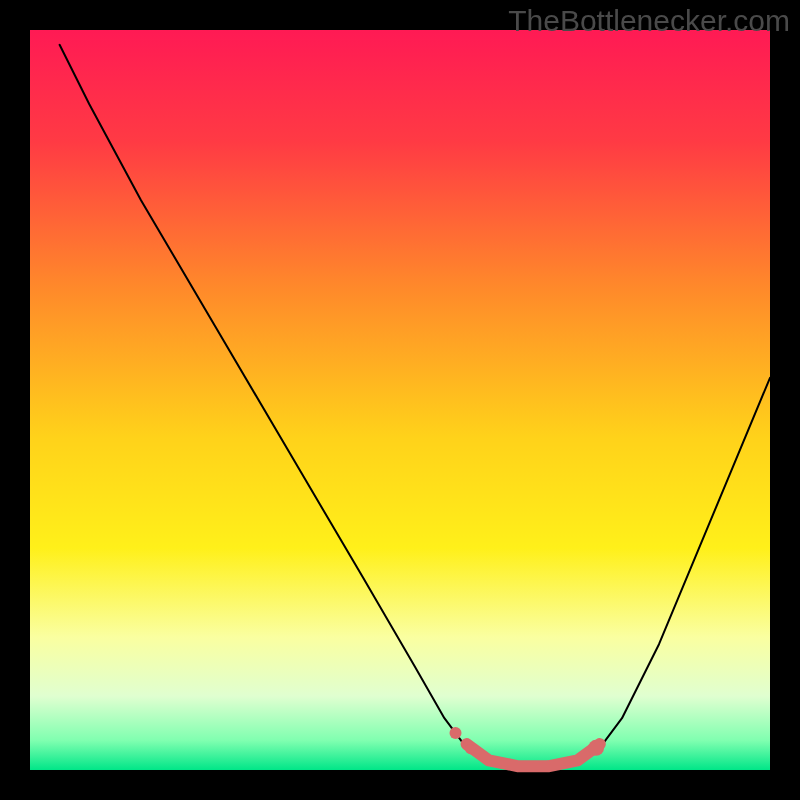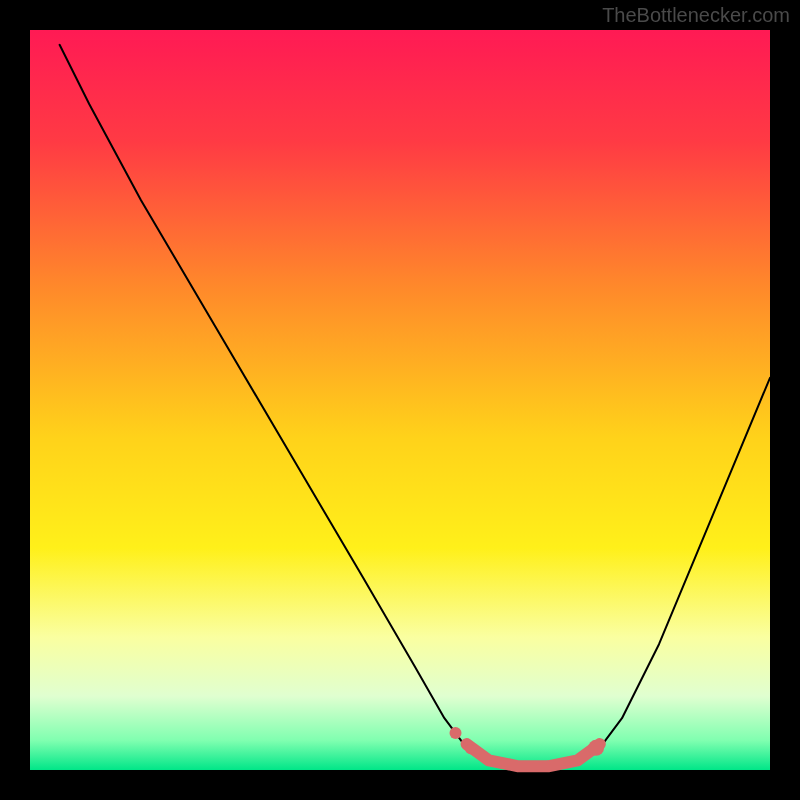--- a/index.html
+++ b/index.html
@@ -7,21 +7,21 @@
   .chart-container {
     position: absolute;
     top: 0; left: 0;
     width: 800px; height: 800px;
   }
   .watermark {
     position: absolute;
     top: 4px;
     right: 10px;
     color: #4a4a4a;
-    font-size: 20px;
+    font-size: 30px;
     font-weight: 500;
     z-index: 10;
   }
   svg { display: block; }
 </style>
 </head>
 <body>
 
 <div class="chart-container">
   <svg id="chart-svg" width="800" height="800">

